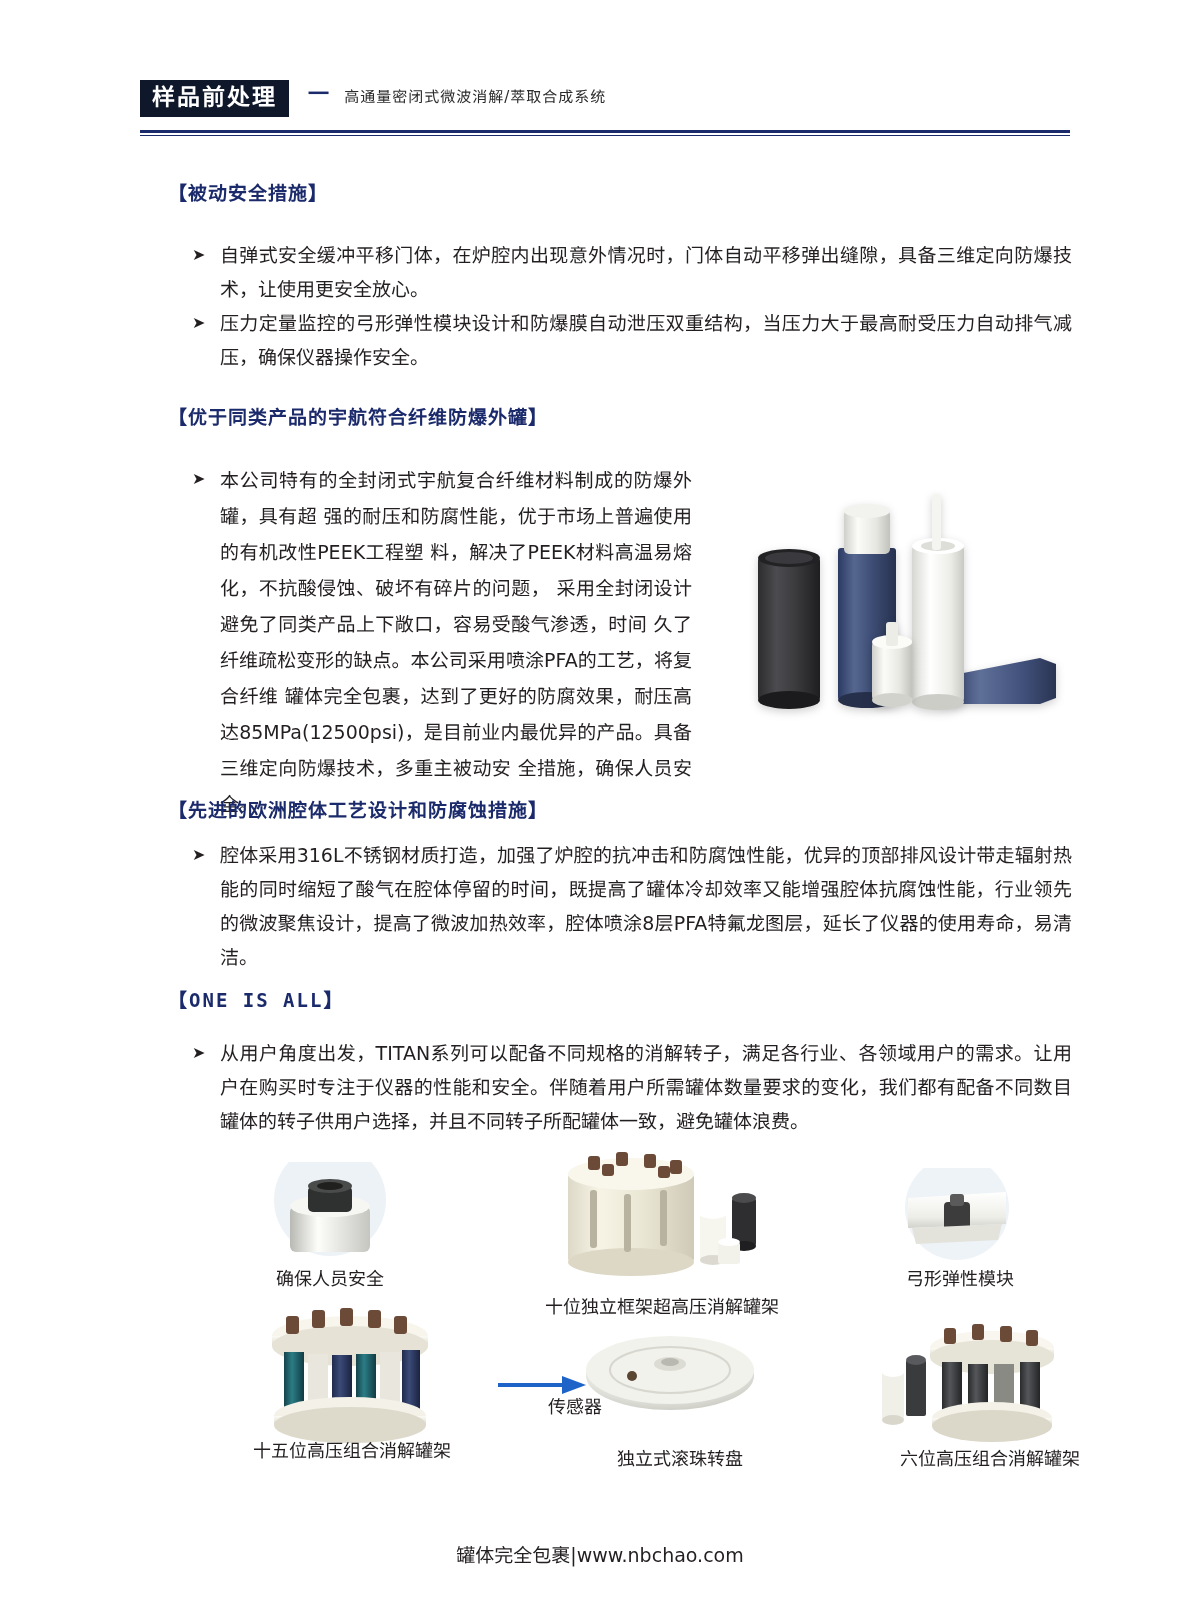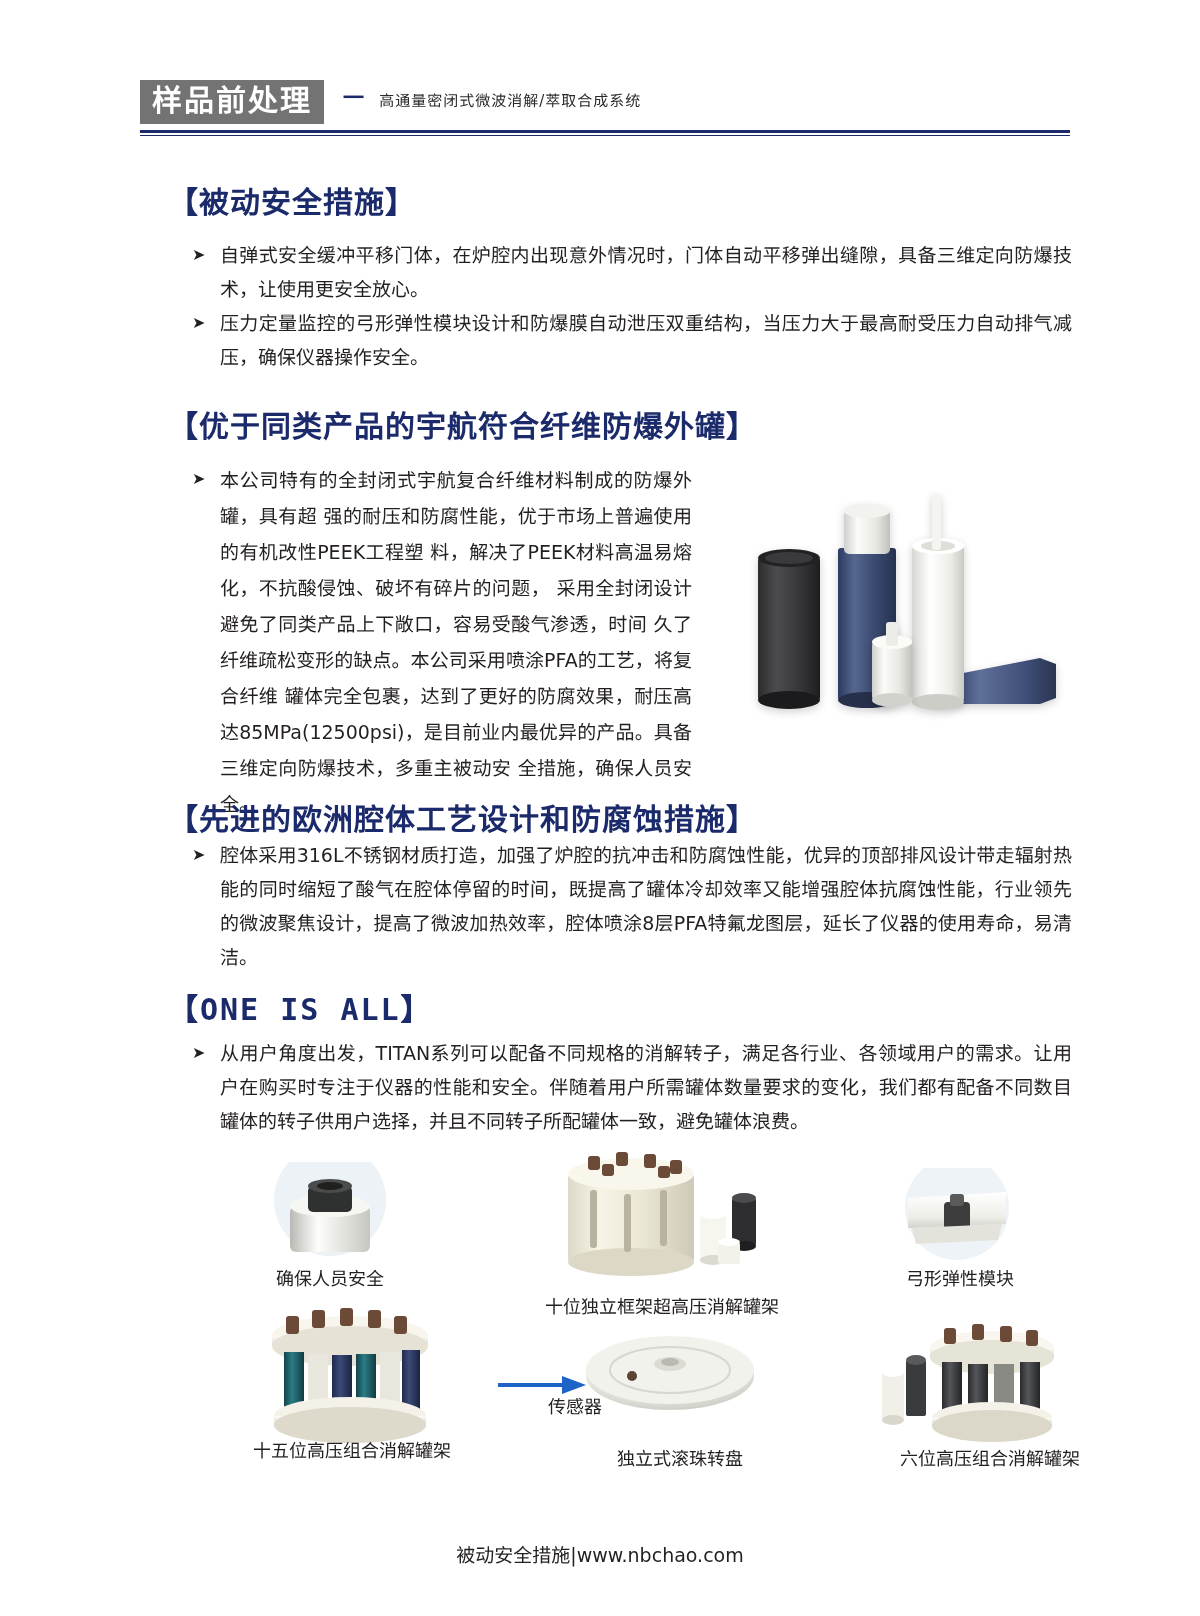--- a/index.html
+++ b/index.html
@@ -25,23 +25,23 @@
   
   .header {
     position: absolute;
     left: 140px;
     top: 80px;
     width: 930px;
     height: 62px;
   }
   .header-tag {
     display: inline-block;
-    background: #737373;
+    background: #0f172a;
     color: #ffffff;
-    font-size: 30px;
+    font-size: 23px;
     font-weight: bold;
     letter-spacing: 2px;
     padding: 6px 12px 8px 12px;
     vertical-align: middle;
     line-height: 1;
   }
   .header-dash {
     display: inline-block;
     color: #1b2a6b;
     font-size: 21px;
@@ -72,21 +72,21 @@
   .header-rule.thin {
     top: 135px;
     height: 1px;
     background: #1b2a6b;
   }
 
   
   .sec-title {
     position: absolute;
     color: #1b2a6b;
-    font-size: 30px;
+    font-size: 19px;
     font-weight: bold;
     letter-spacing: 1px;
     white-space: nowrap;
   }
   .sec-title.mono {
     font-family: "DejaVu Sans Mono", "Liberation Mono", monospace;
     letter-spacing: 2px;
     text-align: right;
   }
 
@@ -446,15 +446,15 @@
       <g fill="#6b4a38">
         <rect x="68" y="20" width="12" height="16" rx="3"></rect>
         <rect x="96" y="16" width="12" height="16" rx="3"></rect>
         <rect x="124" y="18" width="12" height="16" rx="3"></rect>
         <rect x="150" y="22" width="12" height="16" rx="3"></rect>
       </g>
     </svg>
   </div>
   <div class="cap" style="left:830px; top:1444px; width:320px;">六位高压组合消解罐架</div>
 
-  <div class="footer">被动安全措施|www.nbchao.com</div>
+  <div class="footer">罐体完全包裹|www.nbchao.com</div>
 
 </div>
 
 </body></html>

